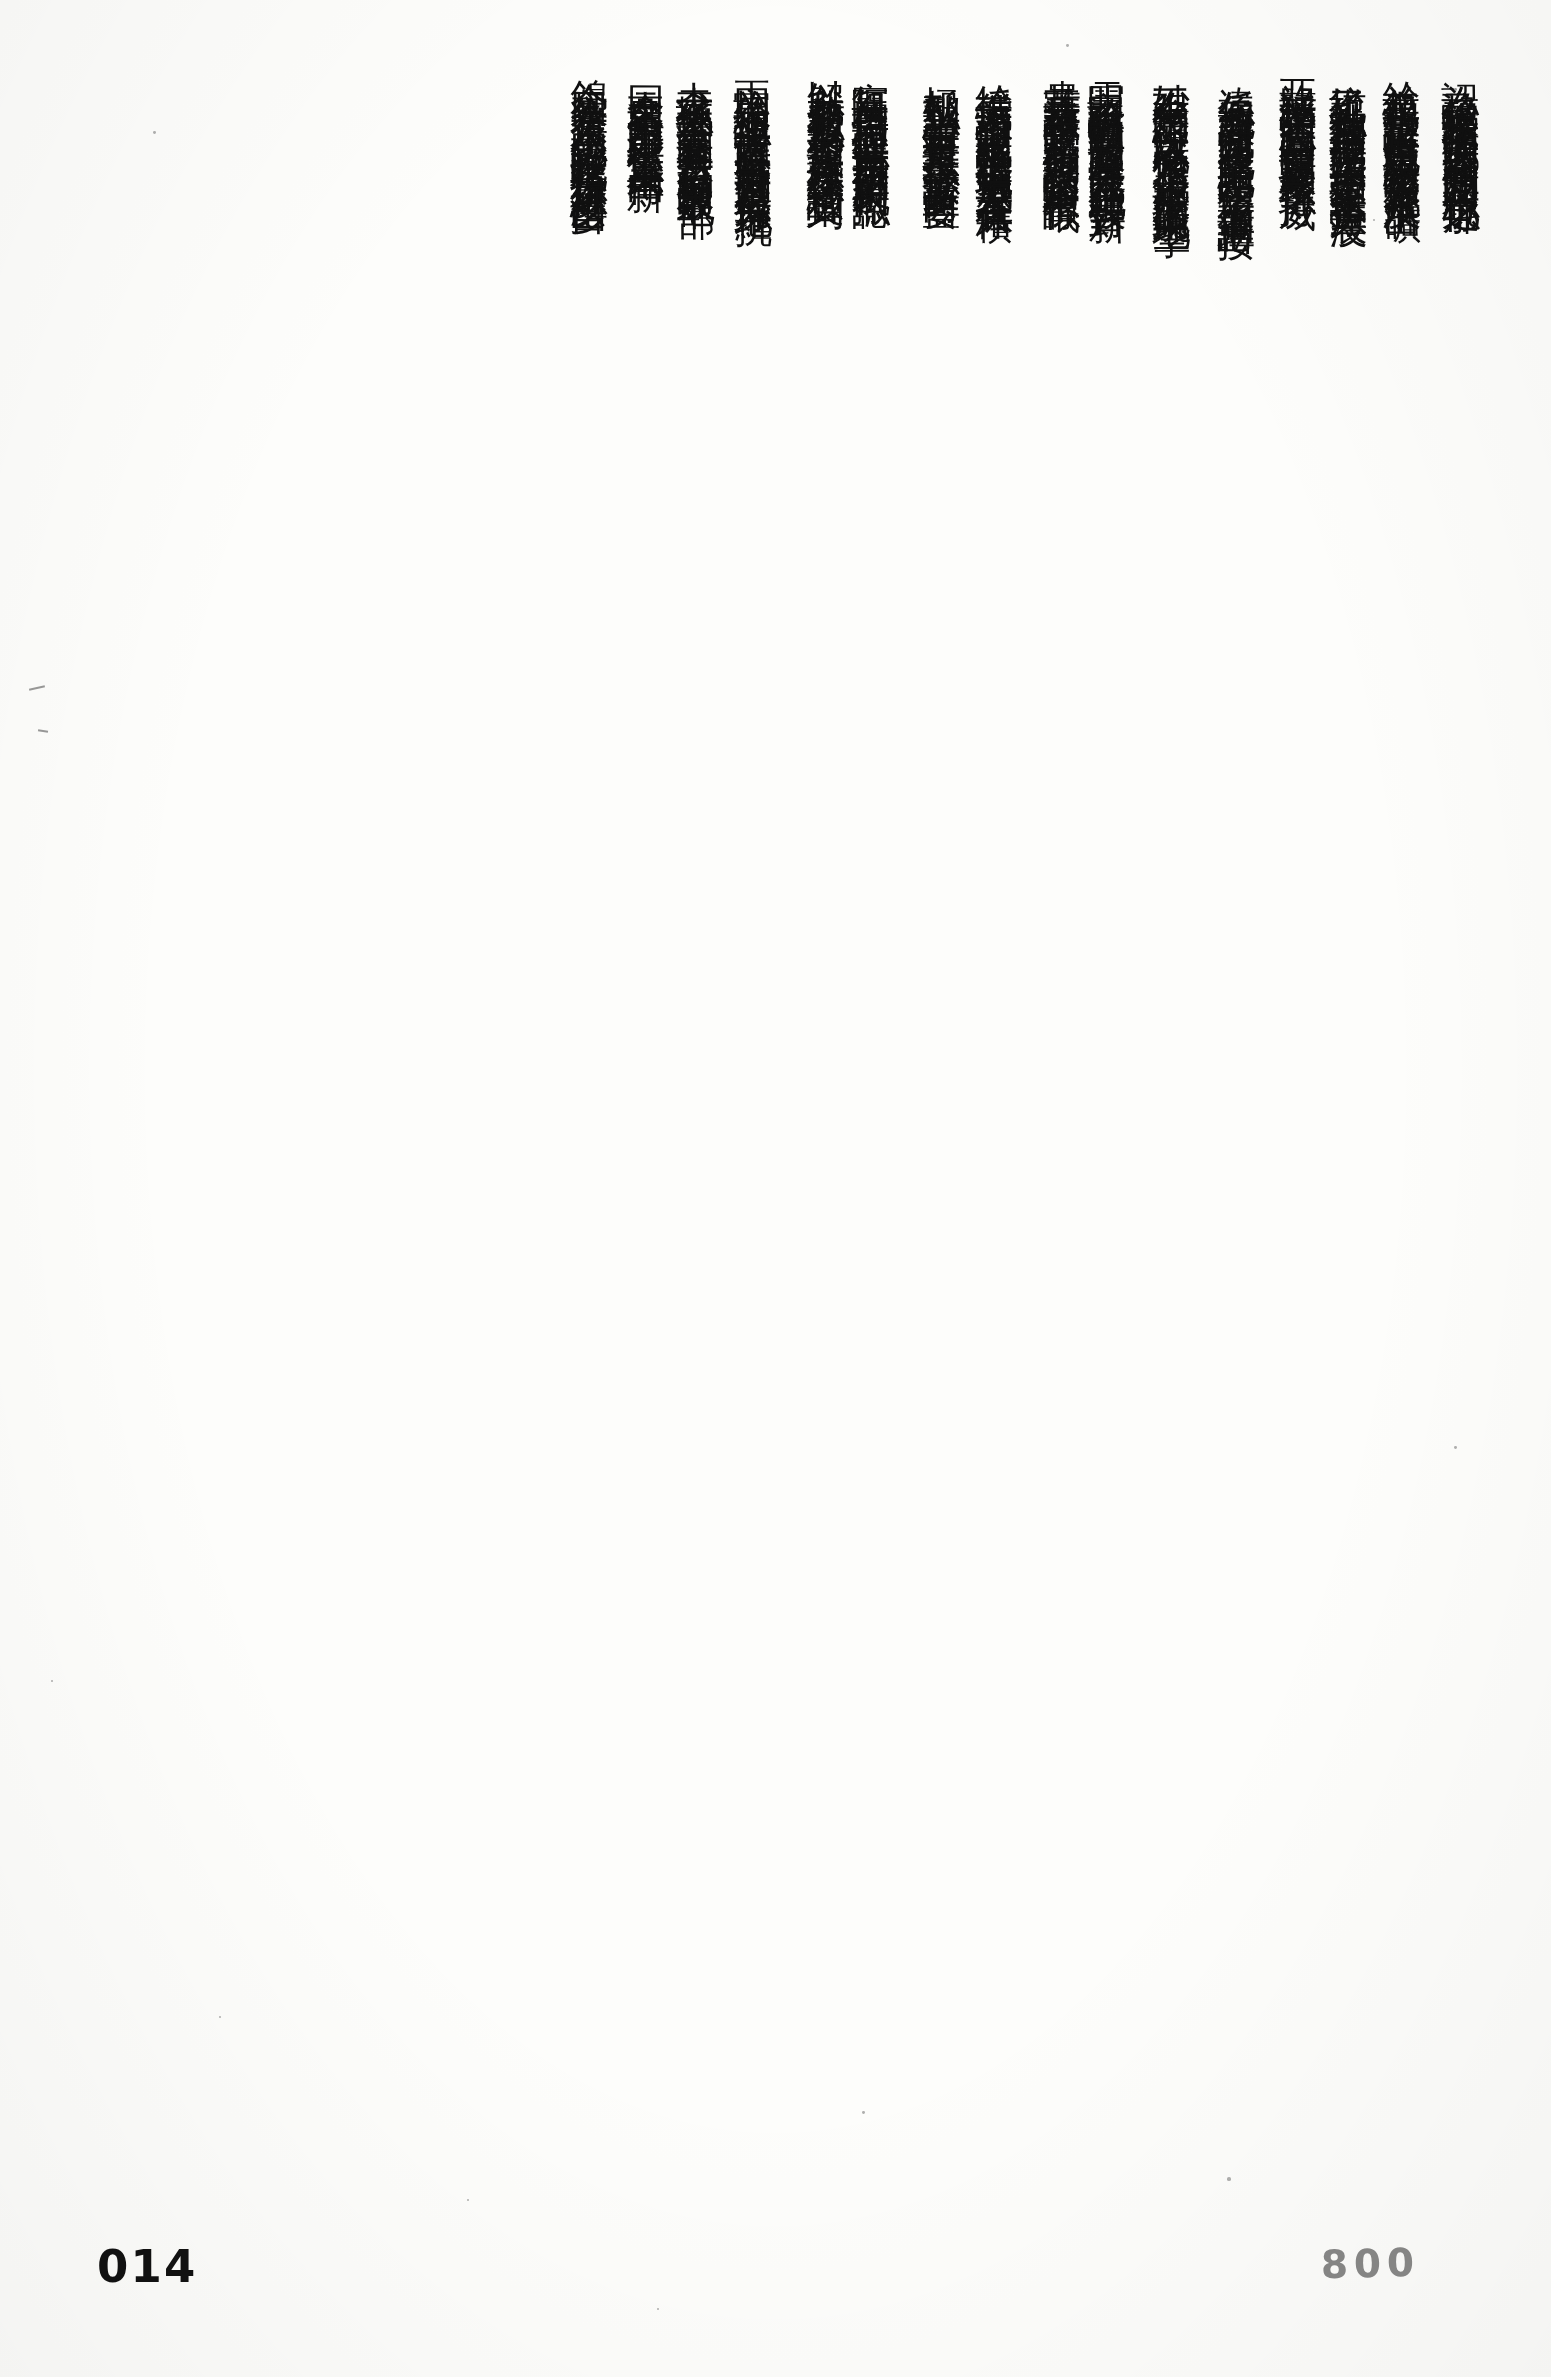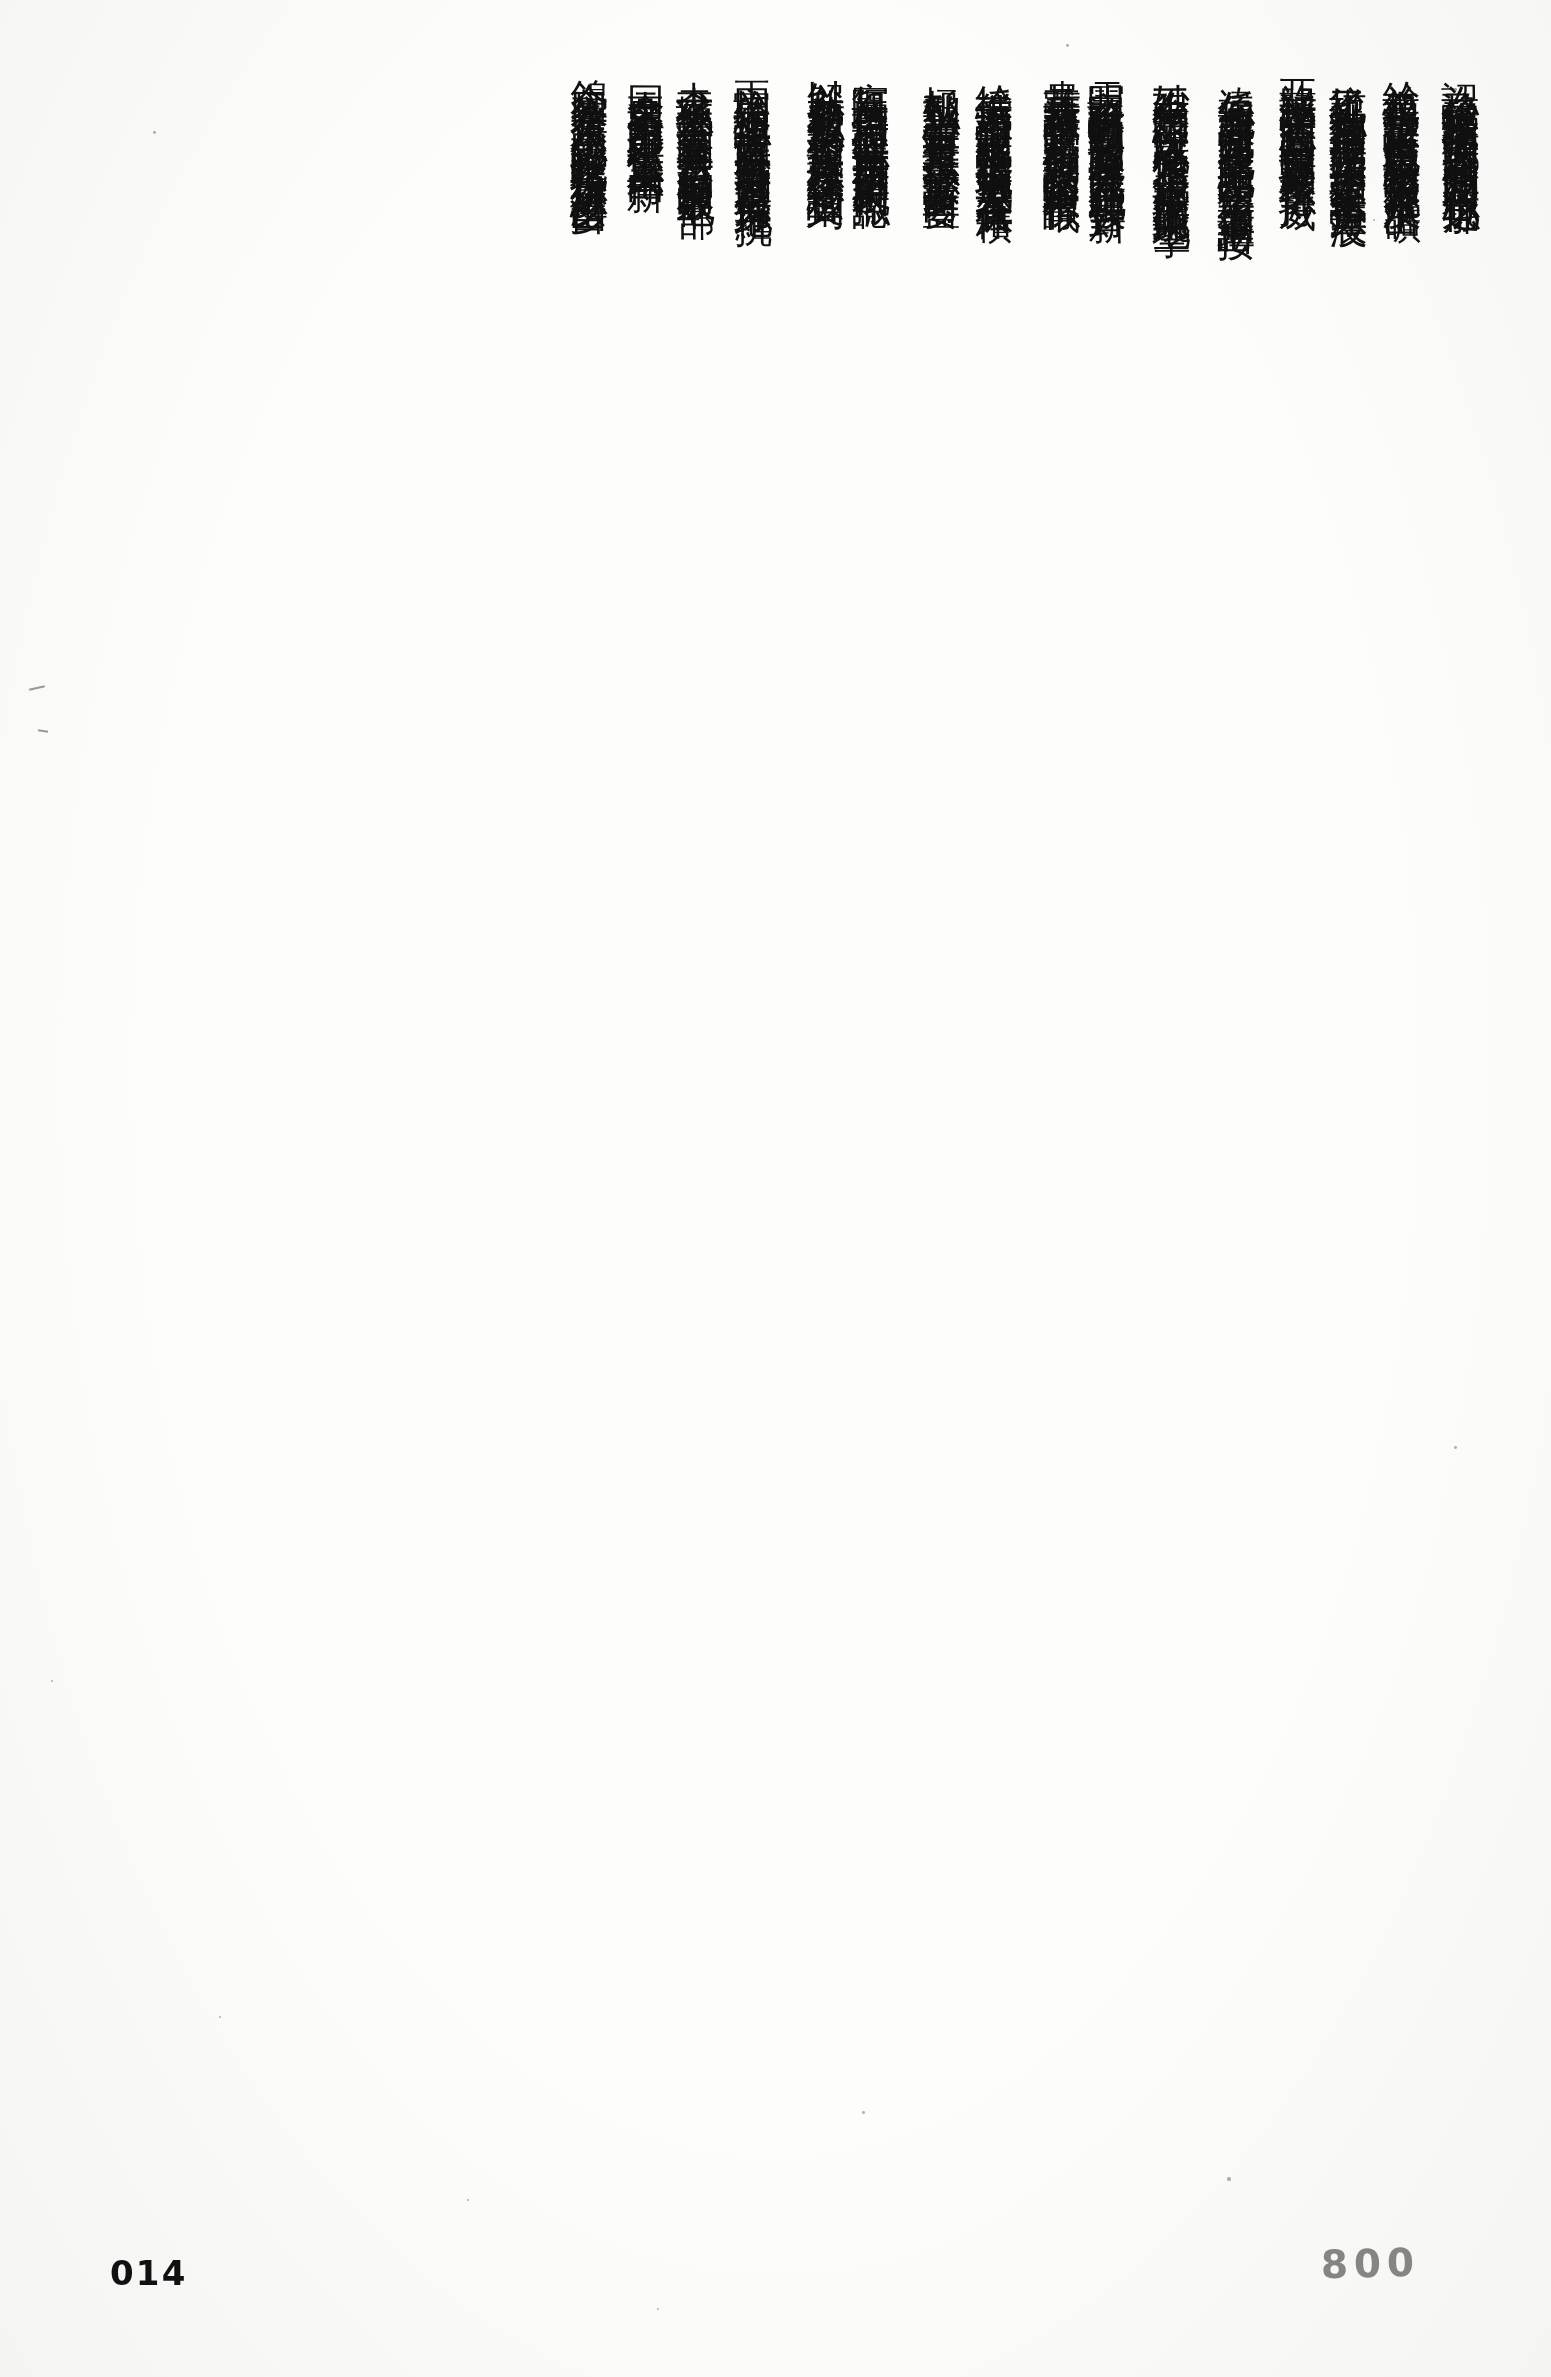--- a/index.html
+++ b/index.html
@@ -69,24 +69,24 @@
   .col.shorter { height: 1461px; }
   .col.tall { height: 2001px; }
 
   
   .col:nth-child(3n)   { transform: translateY(2.9px) rotate(-0.25deg); }
   .col:nth-child(4n)   { transform: translateY(-2.2px) rotate(0.3deg); }
   .col:nth-child(5n)   { transform: translateY(4.4px) rotate(0.15deg); }
 
   .page-number {
     position: absolute;
-    left: 110px;
+    left: 97px;
     bottom: 84px;
     font-family: "DejaVu Sans", sans-serif;
-    font-size: 34px;
+    font-size: 45px;
     font-weight: 700;
     color: #111;
     letter-spacing: 2.2px;
   }
   .stamp {
     position: absolute;
     right: 131px;
     bottom: 91px;
     font-family: "DejaVu Sans", sans-serif;
     font-size: 39px;

